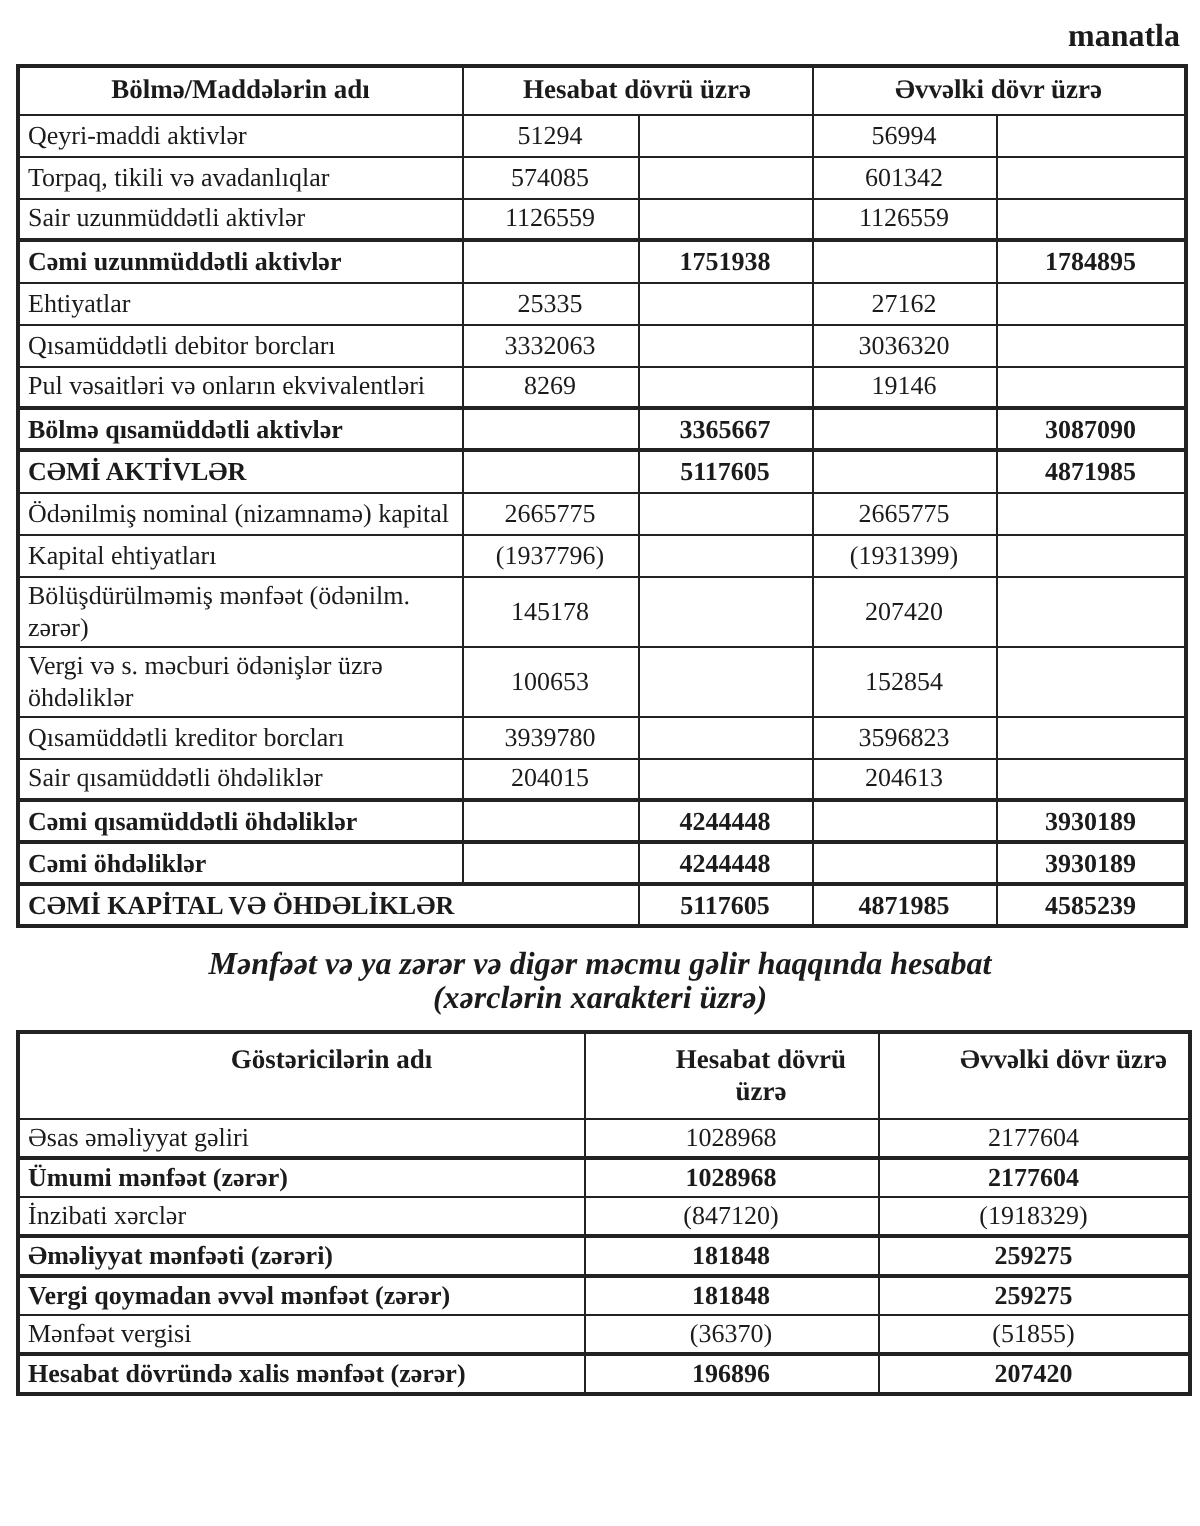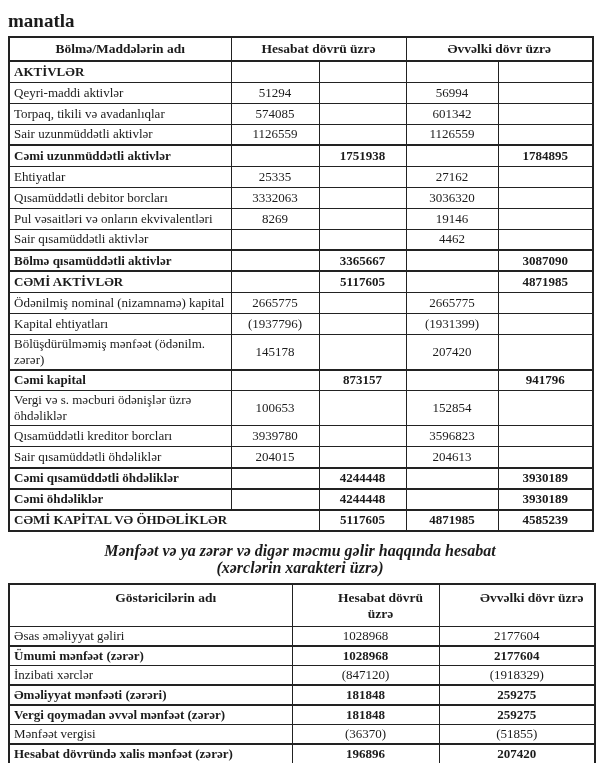--- a/index.html
+++ b/index.html
@@ -7,22 +7,23 @@
   body {
     width: 600px; height: 763px;
     background: #ffffff;
     color: #1b1b1b;
     font-family: "Liberation Serif", serif;
     overflow: hidden;
   }
   .page { padding: 8px 8px 0 8px; }
 
   .currency-note {
+    text-align: right;
     font-weight: bold;
-    font-size: 19px;
+    font-size: 16px;
     padding: 2px 2px 4px 0;
   }
 
   table {
     border-collapse: collapse;
     table-layout: fixed;
     width: 584px;
     border: 2px solid #222222;
   }
   th, td { border: 1px solid #222222; }
@@ -81,27 +82,20 @@
       <col style="width:95px">
     </colgroup>
     <thead>
       <tr>
         <th>Bölmə/Maddələrin adı</th>
         <th colspan="2">Hesabat dövrü üzrə</th>
         <th colspan="2">Əvvəlki dövr üzrə</th>
       </tr>
     </thead>
     <tbody>
-        <tr class="bold">
-          <td class="label">AKTİVLƏR</td>
-          <td class="val"></td>
-          <td class="val"></td>
-          <td class="val"></td>
-          <td class="val"></td>
-        </tr>
         <tr>
           <td class="label">Qeyri-maddi aktivlər</td>
           <td class="val">51294</td>
           <td class="val"></td>
           <td class="val">56994</td>
           <td class="val"></td>
         </tr>
         <tr>
           <td class="label">Torpaq, tikili və avadanlıqlar</td>
           <td class="val">574085</td>
@@ -137,27 +131,20 @@
           <td class="val">3036320</td>
           <td class="val"></td>
         </tr>
         <tr>
           <td class="label">Pul vəsaitləri və onların ekvivalentləri</td>
           <td class="val">8269</td>
           <td class="val"></td>
           <td class="val">19146</td>
           <td class="val"></td>
         </tr>
-        <tr>
-          <td class="label">Sair qısamüddətli aktivlər</td>
-          <td class="val"></td>
-          <td class="val"></td>
-          <td class="val">4462</td>
-          <td class="val"></td>
-        </tr>
         <tr class="bold">
           <td class="label">Bölmə qısamüddətli aktivlər</td>
           <td class="val"></td>
           <td class="val">3365667</td>
           <td class="val"></td>
           <td class="val">3087090</td>
         </tr>
         <tr class="bold">
           <td class="label">CƏMİ AKTİVLƏR</td>
           <td class="val"></td>
@@ -178,27 +165,20 @@
           <td class="val"></td>
           <td class="val">(1931399)</td>
           <td class="val"></td>
         </tr>
         <tr>
           <td class="label">Bölüşdürülməmiş mənfəət (ödənilm. zərər)</td>
           <td class="val">145178</td>
           <td class="val"></td>
           <td class="val">207420</td>
           <td class="val"></td>
-        </tr>
-        <tr class="bold">
-          <td class="label">Cəmi kapital</td>
-          <td class="val"></td>
-          <td class="val">873157</td>
-          <td class="val"></td>
-          <td class="val">941796</td>
         </tr>
         <tr>
           <td class="label">Vergi və s. məcburi ödənişlər üzrə öhdəliklər</td>
           <td class="val">100653</td>
           <td class="val"></td>
           <td class="val">152854</td>
           <td class="val"></td>
         </tr>
         <tr>
           <td class="label">Qısamüddətli kreditor borcları</td>

